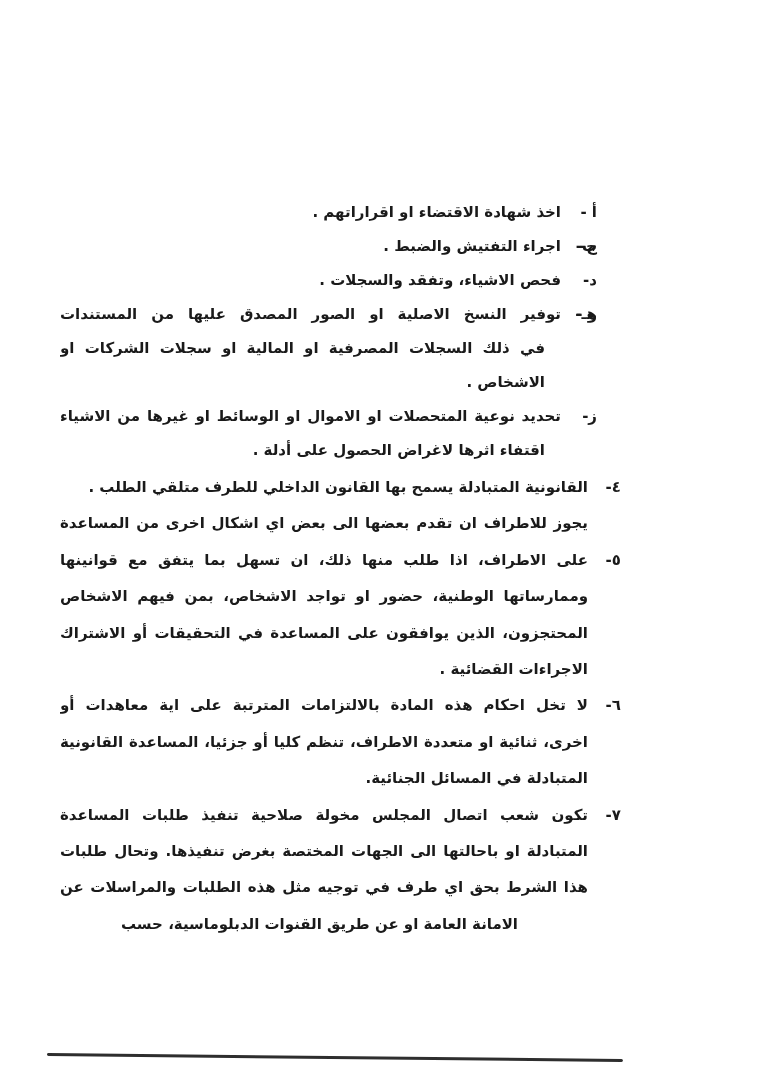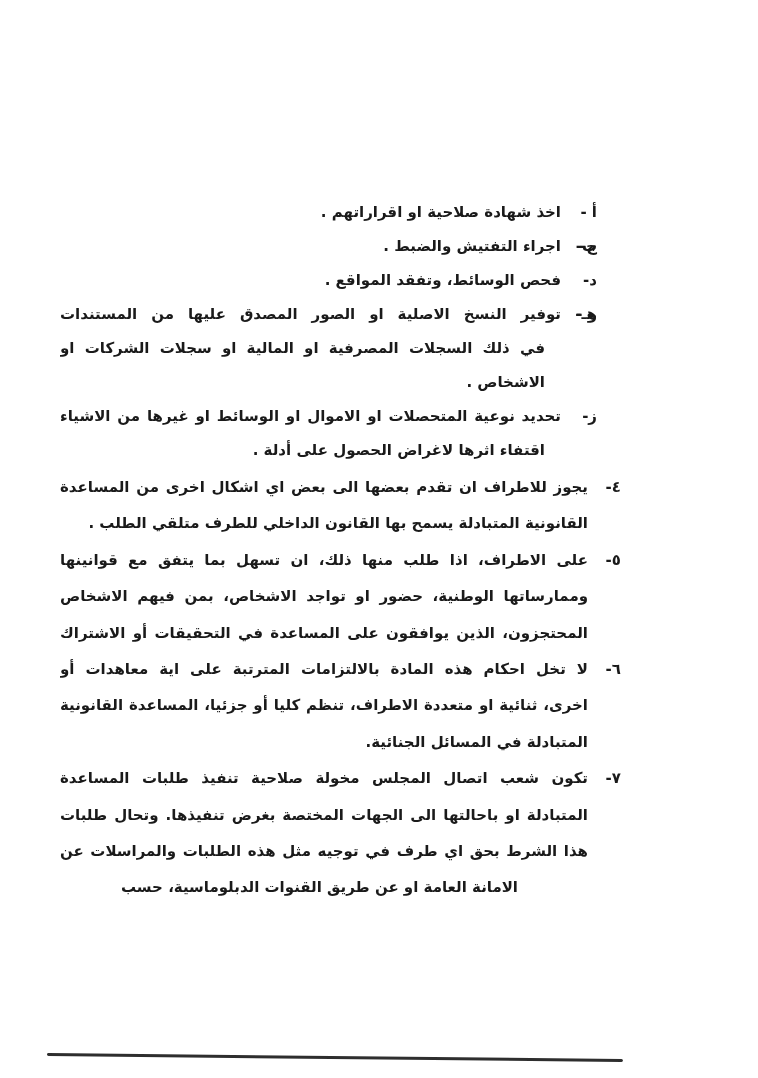--- a/index.html
+++ b/index.html
@@ -98,35 +98,35 @@
 <body>
 
 <div class="page">
 
   <div class="content">
 
     <div>
 
       <div class="item let">
         <span class="marker">أ -</span>
-        <div class="ln first">اخذ شهادة صلاحية او اقراراتهم .</div>
+        <div class="ln first">اخذ شهادة الاقتضاء او اقراراتهم .</div>
       </div>
 
       <div class="item let">
         <span class="marker">ب-</span>
       </div>
 
       <div class="item let">
         <span class="marker">ج-</span>
         <div class="ln first">اجراء التفتيش والضبط .</div>
       </div>
 
       <div class="item let">
         <span class="marker">د-</span>
-        <div class="ln first">فحص الوسائط، وتفقد المواقع .</div>
+        <div class="ln first">فحص الاشياء، وتفقد والسجلات .</div>
       </div>
 
       <div class="item let">
         <span class="marker">هـ-</span>
       </div>
 
       <div class="item let">
         <span class="marker">و -</span>
         <div class="ln first fj">توفير النسخ الاصلية او الصور المصدق عليها من المستندات والسجلات بما</div>
         <div class="ln fj">في ذلك السجلات المصرفية او المالية او سجلات الشركات او العمليات</div>
@@ -138,29 +138,30 @@
         <div class="ln first fj">تحديد نوعية المتحصلات او الاموال او الوسائط او غيرها من الاشياء او</div>
         <div class="ln">اقتفاء اثرها لاغراض الحصول على أدلة .</div>
       </div>
 
     </div>
 
     <div class="numblock">
 
       <div class="item num">
         <span class="marker">٤-</span>
+        <div class="ln">القانونية المتبادلة يسمح بها القانون الداخلي للطرف متلقي الطلب .</div>
         <div class="ln fj">يجوز للاطراف ان تقدم بعضها الى بعض اي اشكال اخرى من المساعدة</div>
-        <div class="ln">القانونية المتبادلة يسمح بها القانون الداخلي للطرف متلقي الطلب .</div>
       </div>
 
       <div class="item num">
         <span class="marker">٥-</span>
         <div class="ln fj">على الاطراف، اذا طلب منها ذلك، ان تسهل بما يتفق مع قوانينها الداخلية</div>
         <div class="ln fj">وممارساتها الوطنية، حضور او تواجد الاشخاص، بمن فيهم الاشخاص</div>
         <div class="ln fj">المحتجزون، الذين يوافقون على المساعدة في التحقيقات أو الاشتراك في</div>
+        <div class="ln">الاجراءات القضائية .</div>
       </div>
 
       <div class="item num">
         <span class="marker">٦-</span>
         <div class="ln fj">لا تخل احكام هذه المادة بالالتزامات المترتبة على اية معاهدات أو اتفاقيات</div>
         <div class="ln fj">اخرى، ثنائية او متعددة الاطراف، تنظم كليا أو جزئيا، المساعدة القانونية</div>
         <div class="ln">المتبادلة في المسائل الجنائية.</div>
       </div>
 
       <div class="item num">

